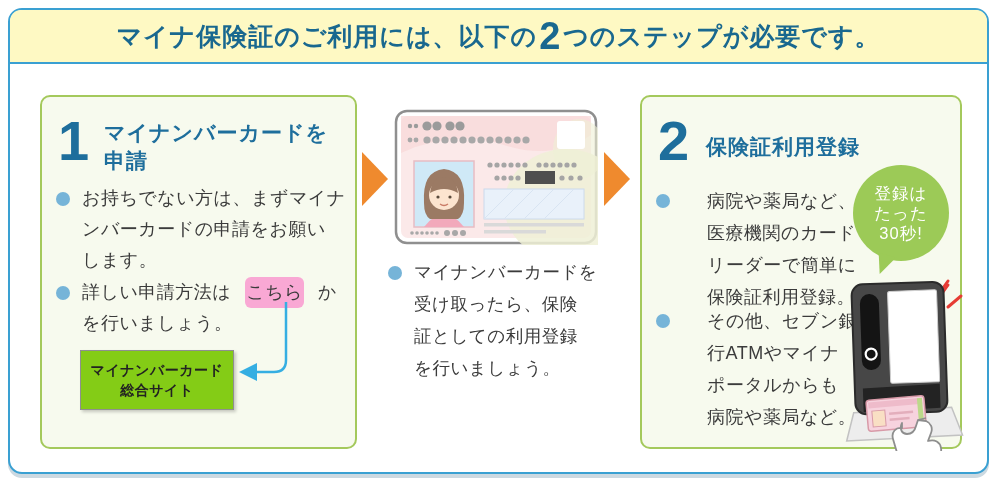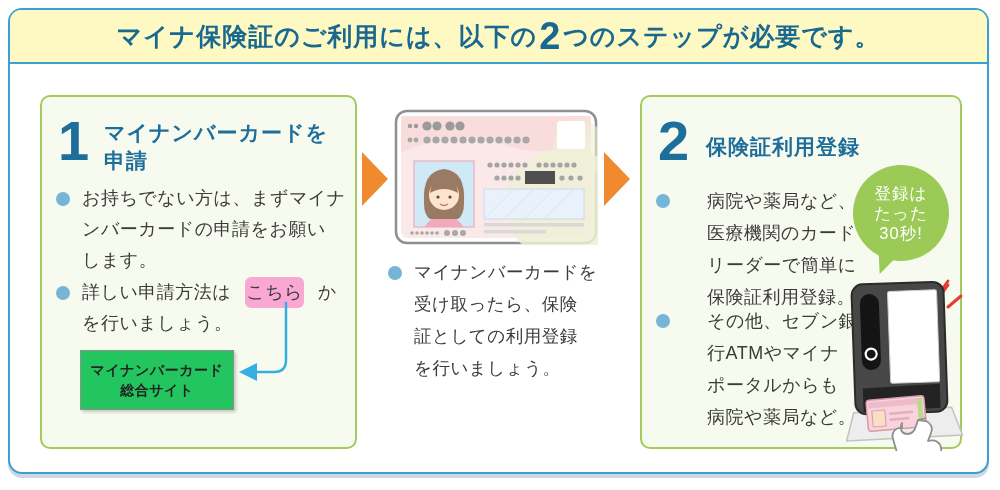--- a/index.html
+++ b/index.html
@@ -23,21 +23,21 @@
   .panel-2{left:630px;top:85px;width:318px;height:350px;}
   .stepnum{position:absolute;font-size:56px;font-weight:700;color:#1e6e9c;line-height:1;}
   .steptitle{position:absolute;font-size:21px;font-weight:700;color:#1e6e9c;line-height:28px;letter-spacing:1px;}
 
   .bullet-item{position:absolute;padding-left:26px;font-size:18px;letter-spacing:0.5px;}
   .bullet-item .line{line-height:31px;white-space:nowrap;}
   .bdot{position:absolute;left:0;top:9px;width:14px;height:14px;border-radius:50%;background:#76b4d8;}
 
   .chip{display:inline-block;background:#f9a8d4;border-radius:6px;padding:0 1px;margin:0 14px;cursor:pointer;}
 
-  .sitebox{position:absolute;left:38px;top:253px;width:152px;height:58px;background:#22c55e;
+  .sitebox{position:absolute;left:38px;top:253px;width:152px;height:58px;background:#84cc16;
            border:1.5px solid #8f8f8f;box-shadow:2px 2px 3px rgba(0,0,0,.2);
            display:flex;flex-direction:column;align-items:center;justify-content:center;
            font-size:14px;font-weight:700;color:#222;line-height:1.45;letter-spacing:0.5px;cursor:pointer;}
 
   
   .flow-arrow{width:0;height:0;border-top:27px solid transparent;border-bottom:27px solid transparent;
               border-left:26px solid #ef8a2e;}
   .arrow-1{left:352px;top:142px;}
   .arrow-2{left:594px;top:142px;}
 

